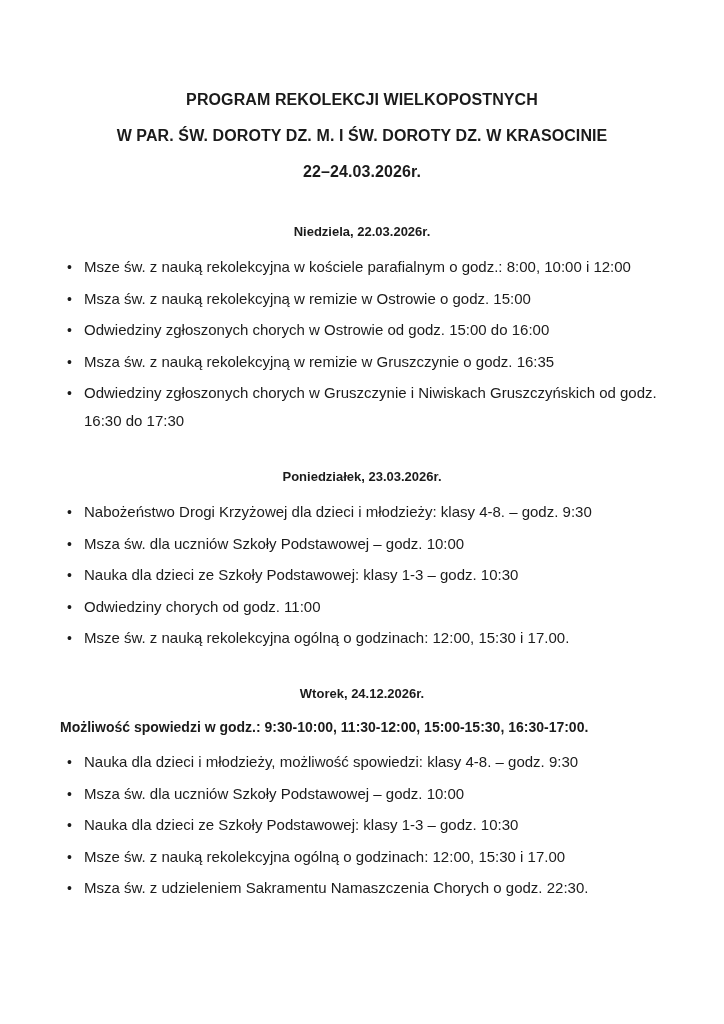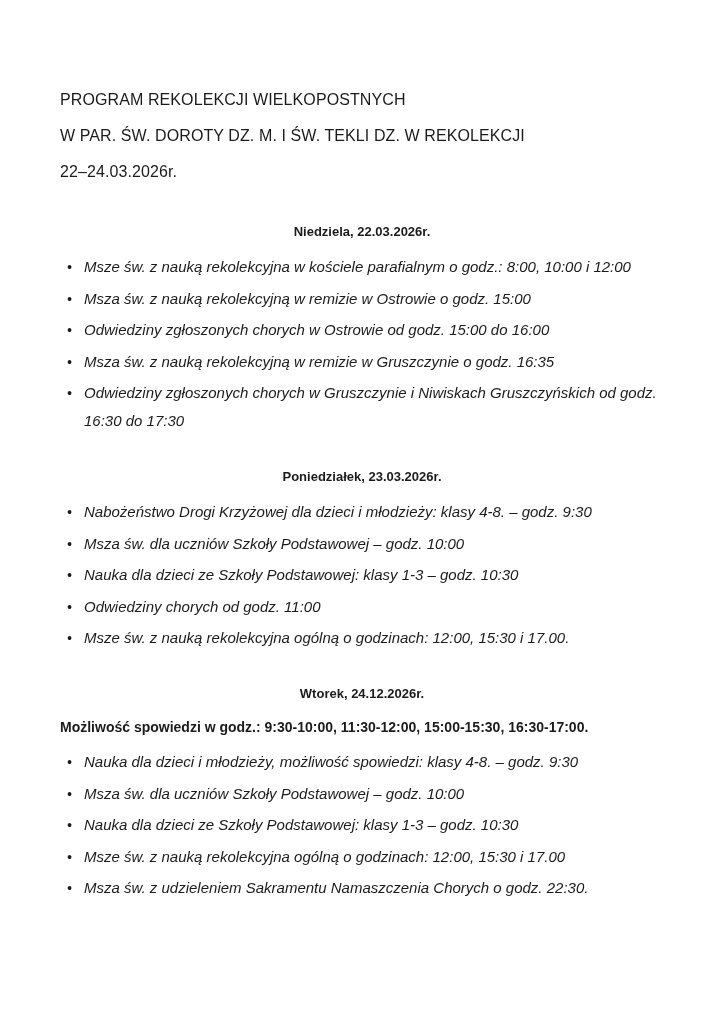--- a/index.html
+++ b/index.html
@@ -14,21 +14,22 @@
     height: 1024px;
     background: #ffffff;
     box-sizing: border-box;
     padding: 82px 60px 0 60px;
     font-family: "Liberation Sans", sans-serif;
     color: #1b1b1b;
     overflow: hidden;
   }
   .title-block p {
     margin: 0;
-    font-weight: normal;
+    text-align: center;
+    font-weight: bold;
     font-size: 16px;
     line-height: 36px;
     letter-spacing: 0.1px;
   }
   h2.section-heading {
     margin: 32px 0 0 0;
     text-align: center;
     font-size: 13px;
     line-height: 20px;
     font-weight: bold;
@@ -43,40 +44,39 @@
     list-style: none;
     margin: 11px 0 0 0;
     padding: 0;
   }
   ul.schedule-list li {
     position: relative;
     padding-left: 24px;
     font-size: 15px;
     line-height: 28px;
     margin-bottom: 3.5px;
-    font-style: italic;
   }
   ul.schedule-list li::before {
     content: "\2022";
     position: absolute;
     left: 7px;
     top: 0;
     font-size: 14px;
     line-height: 28px;
     color: #1b1b1b;
   }
 </style>
 </head>
 <body>
 
 <div class="page">
 
   <header class="title-block">
     <p>PROGRAM REKOLEKCJI WIELKOPOSTNYCH</p>
-    <p>W PAR. ŚW. DOROTY DZ. M. I ŚW. TEKLI DZ. W REKOLEKCJI</p>
+    <p>W PAR. ŚW. DOROTY DZ. M. I ŚW. DOROTY DZ. W KRASOCINIE</p>
     <p>22–24.03.2026r.</p>
   </header>
 
   <section>
     <h2 class="section-heading">Niedziela, 22.03.2026r.</h2>
     <ul class="schedule-list">
       <li>Msze św. z nauką rekolekcyjna w kościele parafialnym o godz.: 8:00, 10:00 i 12:00</li>
       <li>Msza św. z nauką rekolekcyjną w remizie w Ostrowie o godz. 15:00</li>
       <li>Odwiedziny zgłoszonych chorych w Ostrowie od godz. 15:00 do 16:00</li>
       <li>Msza św. z nauką rekolekcyjną w remizie w Gruszczynie o godz. 16:35</li>

